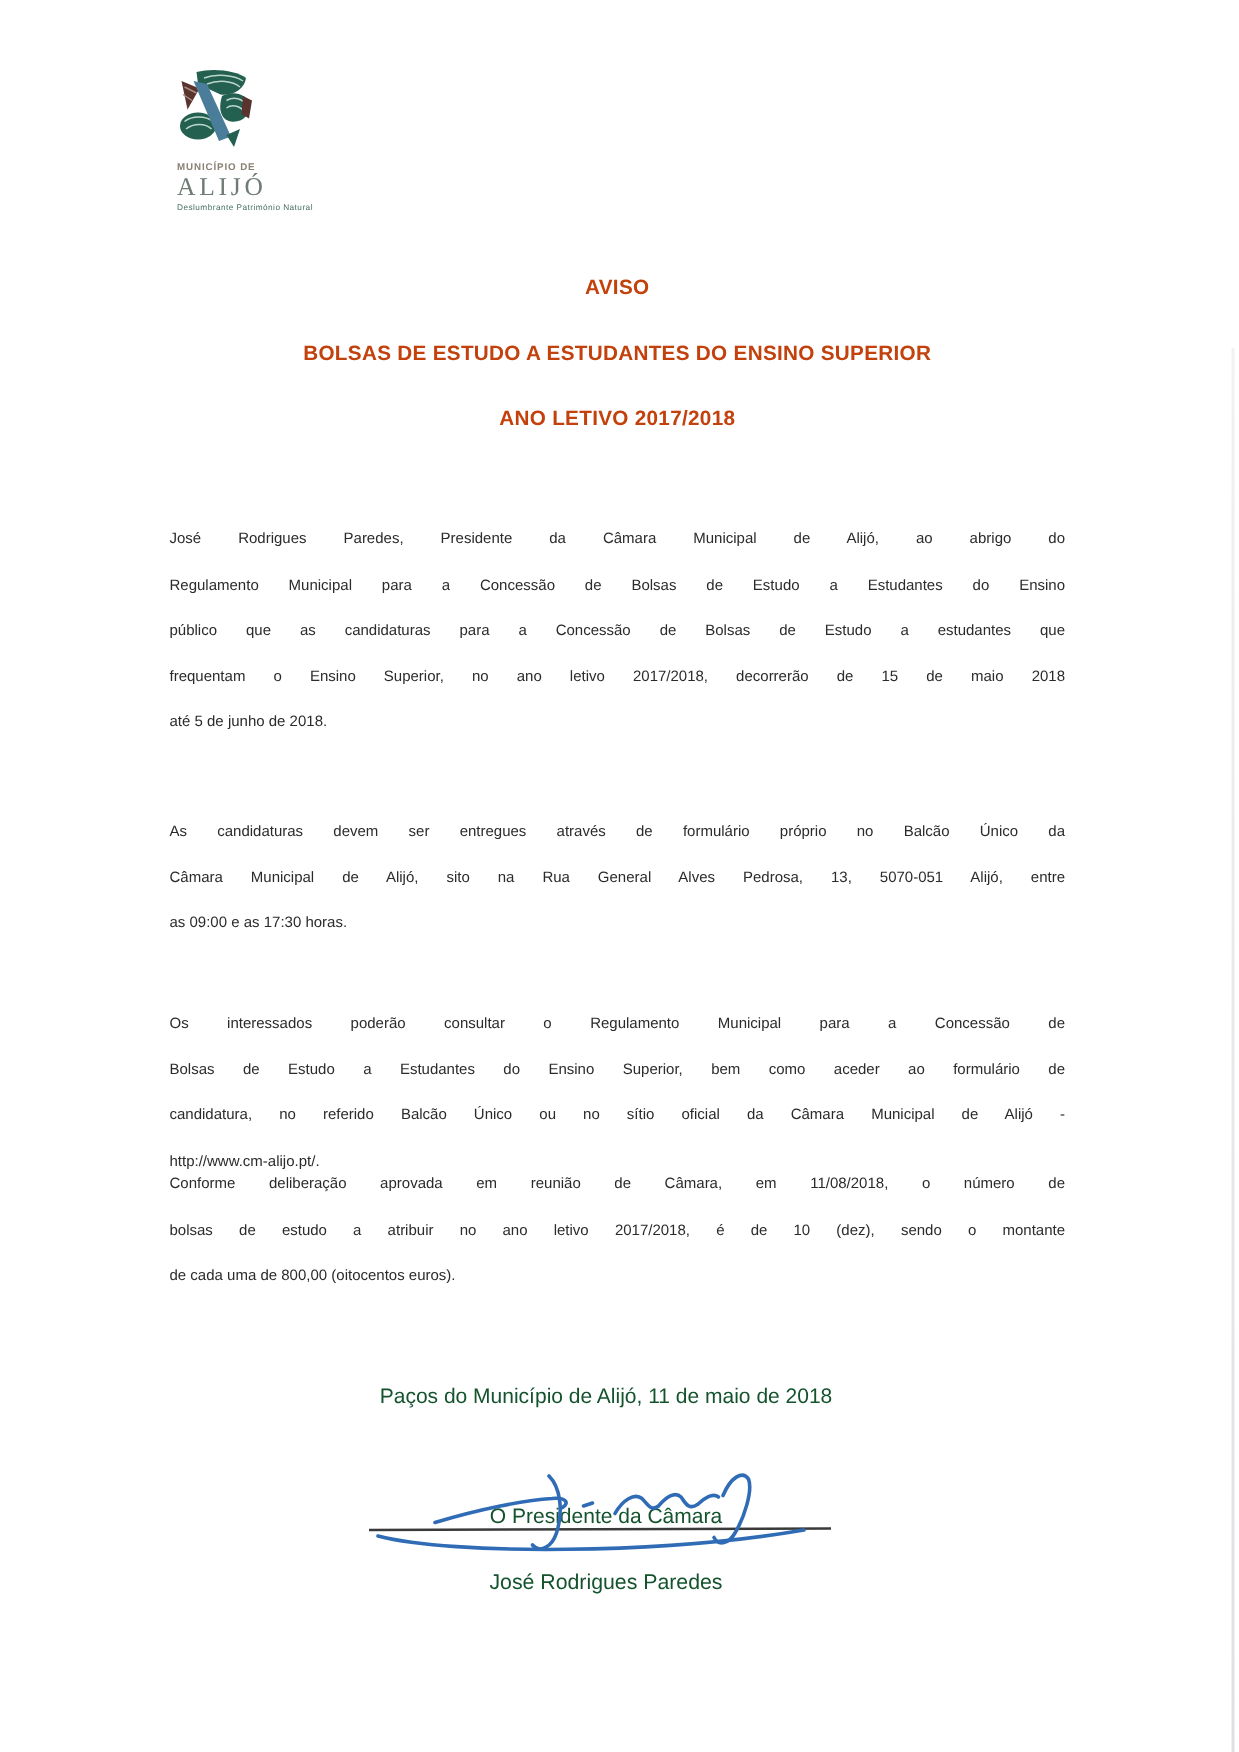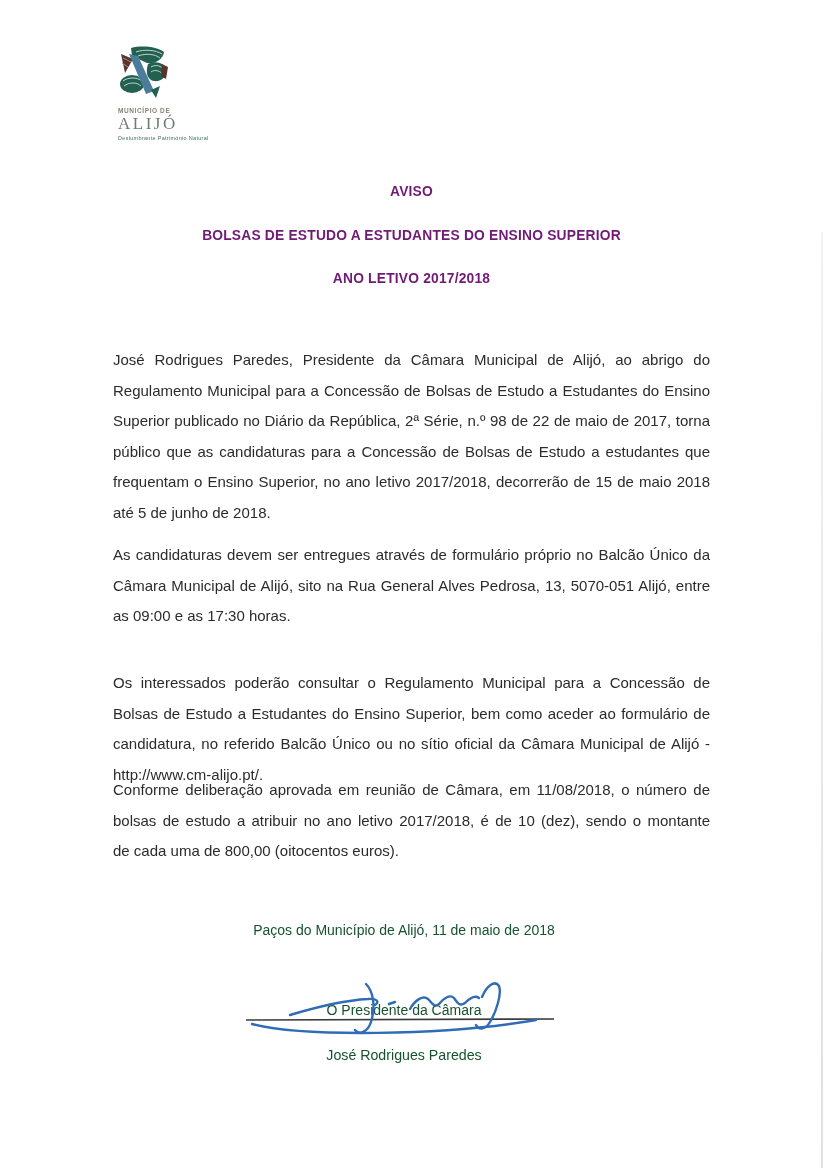--- a/index.html
+++ b/index.html
@@ -44,34 +44,34 @@
   }
 
   
   .heading {
     position: absolute;
     left: 113px;
     width: 597px;
     text-align: center;
     font-size: 13.8px;
     font-weight: bold;
-    color: #701a75;
+    color: #c2410c;
     letter-spacing: 0.2px;
     line-height: 20px;
   }
   .h1 { top: 182px; }
   .h2 { top: 226px; }
   .h3 { top: 269px; }
 
   
   .para {
     position: absolute;
     left: 113px;
     width: 597px;
-    font-size: 15px;
+    font-size: 10px;
     line-height: 30.6px;
     color: #2b2b2b;
   }
   .p1 { top: 345px; }
   .p2 { top: 540px; }
   .p3 { top: 644px; margin-top: 24px; }
   .p4 { top: 775px; }
   .line {
     text-align: justify;
     text-align-last: justify;
@@ -149,21 +149,20 @@
     <div class="logo-tagline">Deslumbrante Património Natural</div>
   </div>
 
   <div class="heading h1">AVISO</div>
   <div class="heading h2">BOLSAS DE ESTUDO A ESTUDANTES DO ENSINO SUPERIOR</div>
   <div class="heading h3">ANO LETIVO 2017/2018</div>
 
   <div class="para p1">
     <div class="line">José Rodrigues Paredes, Presidente da Câmara Municipal de Alijó, ao abrigo do</div>
     <div class="line">Regulamento Municipal para a Concessão de Bolsas de Estudo a Estudantes do Ensino</div>
-    <div class="line">Superior publicado no Diário da República, 2ª Série, n.º 98 de 22 de maio de 2017, torna</div>
     <div class="line">público que as candidaturas para a Concessão de Bolsas de Estudo a estudantes que</div>
     <div class="line">frequentam o Ensino Superior, no ano letivo 2017/2018, decorrerão de 15 de maio 2018</div>
     <div class="line last">até 5 de junho de 2018.</div>
   </div>
 
   <div class="para p2">
     <div class="line">As candidaturas devem ser entregues através de formulário próprio no Balcão Único da</div>
     <div class="line">Câmara Municipal de Alijó, sito na Rua General Alves Pedrosa, 13, 5070-051 Alijó, entre</div>
     <div class="line last">as 09:00 e as 17:30 horas.</div>
   </div>

